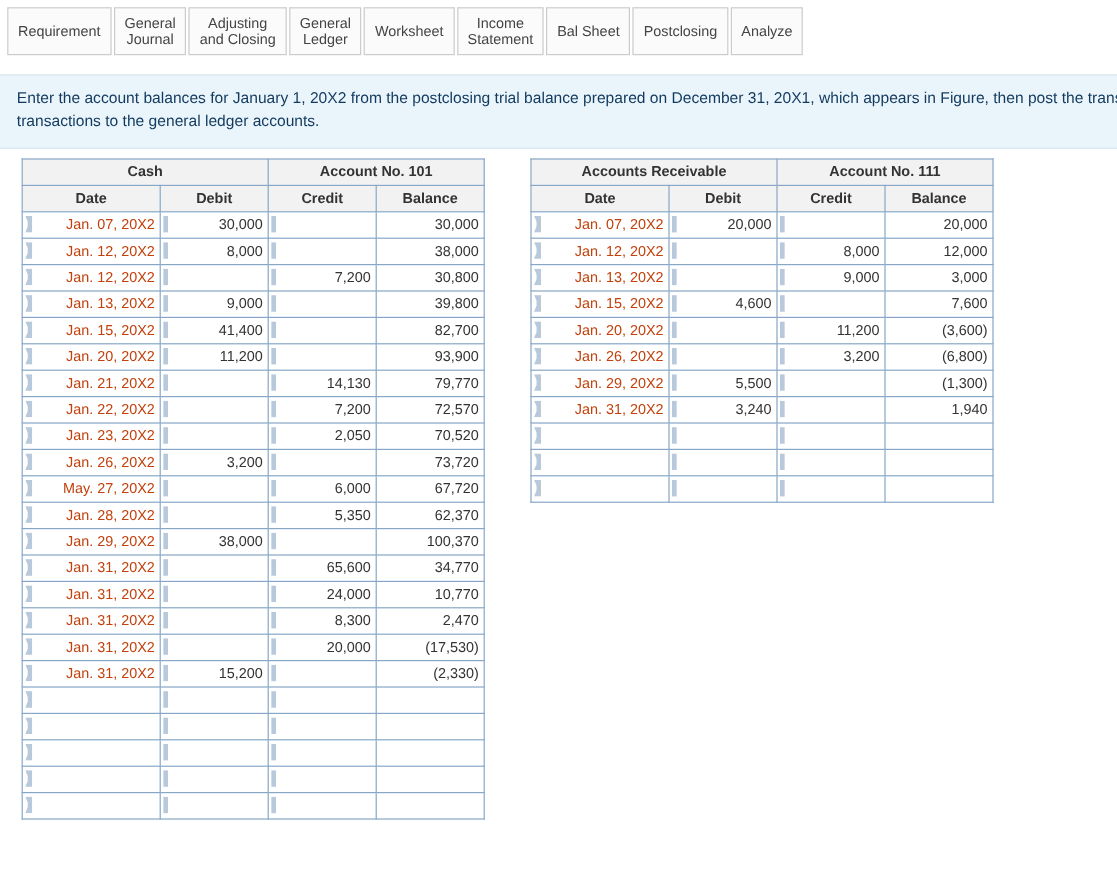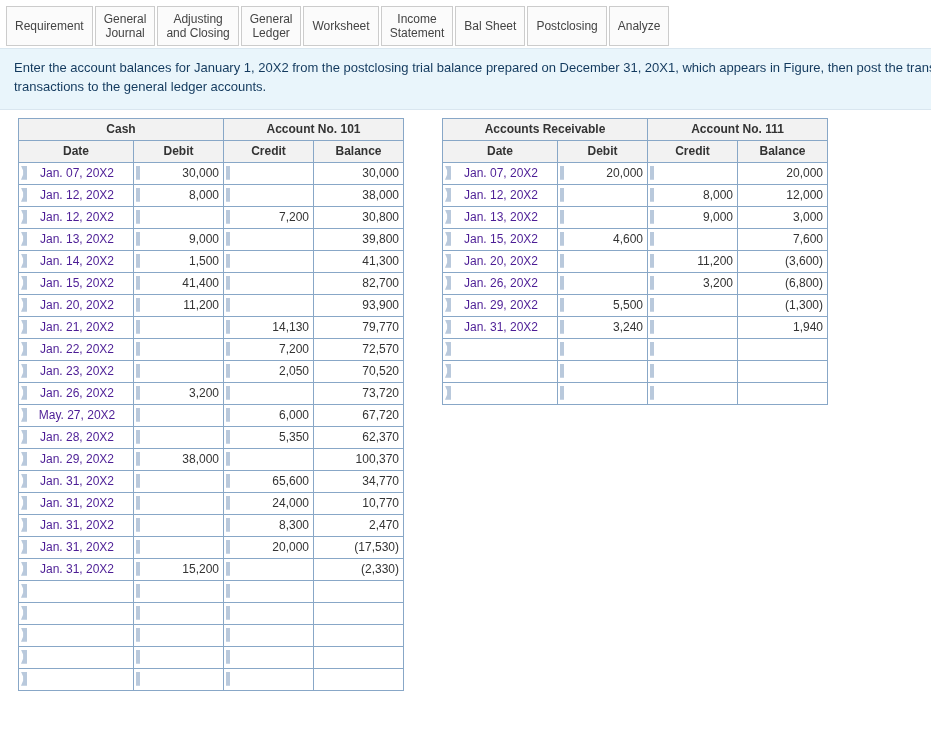--- a/index.html
+++ b/index.html
@@ -6,21 +6,21 @@
   body {
     margin: 0;
     font-family: Verdana, Arial, sans-serif;
     font-size: 12px;
     background: #fff;
     color: #333;
     width: 931px;
   }
   .toolbar {
     display: flex;
-    padding: 6px 6px 2px 6px;
+    padding: 6px 6px 16px 6px;
     gap: 2px;
     background: #fff;
   }
   .tool-btn {
     border: 1px solid #ccc;
     background: #fbfbfb;
     color: #444;
     padding: 4px 8px;
     height: 40px;
     display: flex;
@@ -69,21 +69,21 @@
   table.ledger th.top-row { font-weight: bold; }
   .date-cell { width: 115px; }
   .num-cell  { width: 90px; }
   .ledger td > .inner {
     display: flex;
     align-items: center;
     height: 100%;
     padding: 0 4px 0 6px;
     position: relative;
   }
-  td.date .inner { justify-content: center; color: #4c1d95; }
+  td.date .inner { justify-content: flex-end; color: #c2410c; }
   td.num  .inner { justify-content: flex-end;  color: #333; }
   td.flag .flag-shape {
     position: absolute;
     left: 2px; top: 3px;
     width: 6px; height: 14px;
     background: #b9c9dc;
     clip-path: polygon(0 0, 100% 0, 100% 100%, 0 100%, 35% 65%, 35% 35%);
   }
   td.tick .tick-shape {
     position: absolute;
@@ -236,45 +236,20 @@
           <td class="num">
             <div class="inner">
               <span>39,800</span>
             </div>
           </td>
         </tr>
         <tr>
           <td class="date flag">
             <div class="inner">
               <span class="flag-shape"></span>
-              <span>Jan. 14, 20X2</span>
-            </div>
-          </td>
-          <td class="num tick">
-            <div class="inner">
-              <span class="tick-shape"></span>
-              <span>1,500</span>
-            </div>
-          </td>
-          <td class="num tick">
-            <div class="inner">
-              <span class="tick-shape"></span>
-              <span></span>
-            </div>
-          </td>
-          <td class="num">
-            <div class="inner">
-              <span>41,300</span>
-            </div>
-          </td>
-        </tr>
-        <tr>
-          <td class="date flag">
-            <div class="inner">
-              <span class="flag-shape"></span>
               <span>Jan. 15, 20X2</span>
             </div>
           </td>
           <td class="num tick">
             <div class="inner">
               <span class="tick-shape"></span>
               <span>41,400</span>
             </div>
           </td>
           <td class="num tick">

